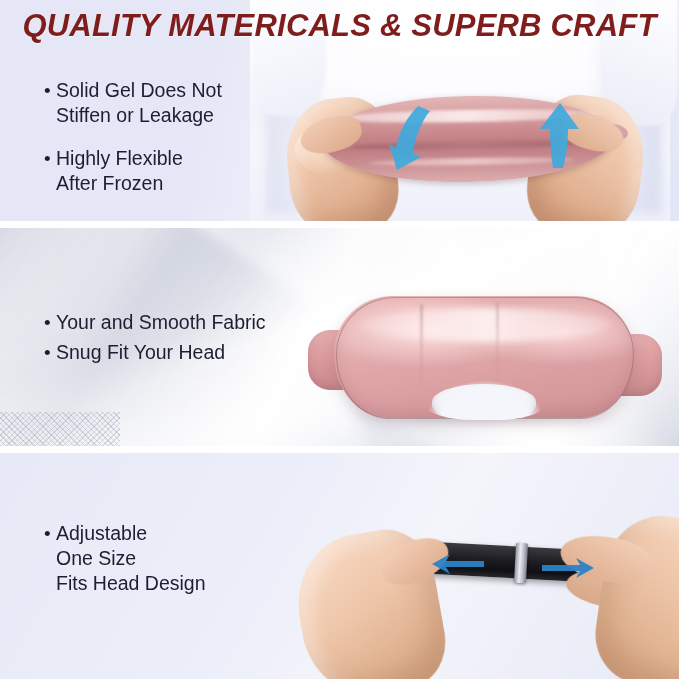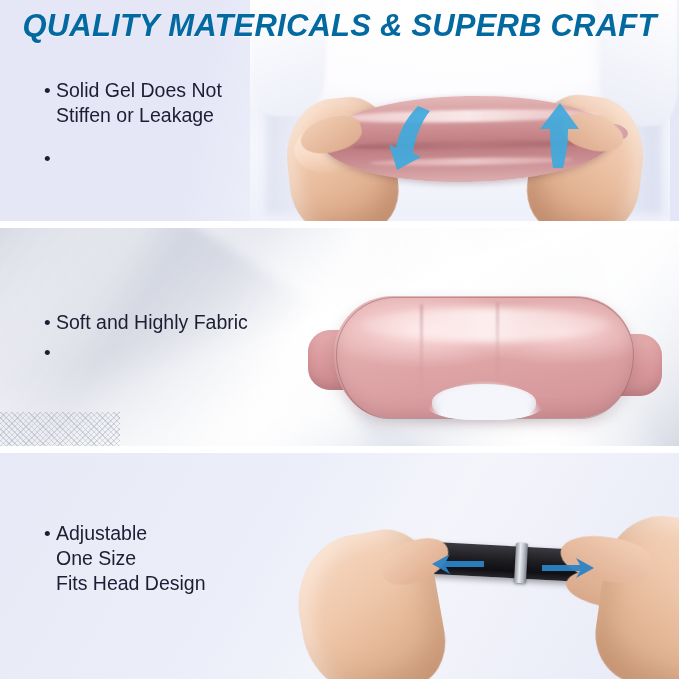--- a/index.html
+++ b/index.html
@@ -140,21 +140,21 @@
   .strapband{position:absolute;left:398px;top:94px;width:260px;height:32px;transform:rotate(3deg);
     background:linear-gradient(180deg,#3a3a40 0%,#1d1d22 45%,#101014 78%,#26262c 100%);
     box-shadow:0 3px 6px rgba(0,0,0,.35);border-radius:2px;}
   .buckle{position:absolute;left:515px;top:90px;width:12px;height:40px;transform:rotate(3deg);
     background:linear-gradient(90deg,#8e9199,#e9ecf2 40%,#b9bdc6 70%,#7c7f87);border-radius:2px;
     box-shadow:0 1px 3px rgba(0,0,0,.4);}
 
   
   .title{position:absolute;left:0;top:8px;width:679px;text-align:center;
     font-size:31px;font-weight:bold;font-style:italic;letter-spacing:.2px;
-    color:#0369a1;white-space:nowrap;font-family:"Liberation Sans",sans-serif;
+    color:#7f1d1d;white-space:nowrap;font-family:"Liberation Sans",sans-serif;
     text-shadow:0 1px 0 rgba(255,255,255,.6);}
   .bullets{position:absolute;z-index:5;}
   .bullet{display:flex;align-items:flex-start;color:#1d1d33;
     font-size:19.5px;line-height:25px;font-family:"Liberation Sans",sans-serif;}
   .bullet .dot{flex:none;width:12px;color:#1d1d33;font-size:19px;line-height:25px;}
   .bullet .txt{white-space:pre-line;}
   #b1{left:44px;top:78px;}
   #b1 .bullet+.bullet{margin-top:18px;}
   #b2{left:44px;top:310px;}
   #b2 .bullet+.bullet{margin-top:5px;}
@@ -199,20 +199,22 @@
     </div>
 
     <div class="bullets" id="b1">
       <div class="bullet">
         <span class="dot">•</span>
         <span class="txt">Solid Gel Does Not
 Stiffen or Leakage</span>
       </div>
       <div class="bullet">
         <span class="dot">•</span>
+        <span class="txt">Highly Flexible
+After Frozen</span>
       </div>
     </div>
   </div>
 
   <div class="panel" id="panel2">
     <div class="silk"></div>
     <div class="fold1"></div>
     <div class="fold2"></div>
     <div class="fold3"></div>
     <div class="mesh"></div>
@@ -226,24 +228,25 @@
     <div class="seam"></div>
     <div class="gloss"></div>
     <div class="crease"></div>
     <div class="crease2"></div>
     <div class="nosearc"></div>
   </div>
 
   <div class="bullets" id="b2">
     <div class="bullet">
       <span class="dot">•</span>
-      <span class="txt">Soft and Highly Fabric</span>
+      <span class="txt">Your and Smooth Fabric</span>
     </div>
     <div class="bullet">
       <span class="dot">•</span>
+      <span class="txt">Snug Fit Your Head</span>
     </div>
   </div>
 
   <div class="panel" id="panel3">
     <div class="wash3"></div>
 
     <div class="strapband"></div>
     <div class="buckle"></div>
 
     <div class="arrow" style="left:430px;top:100px;z-index:4;">

